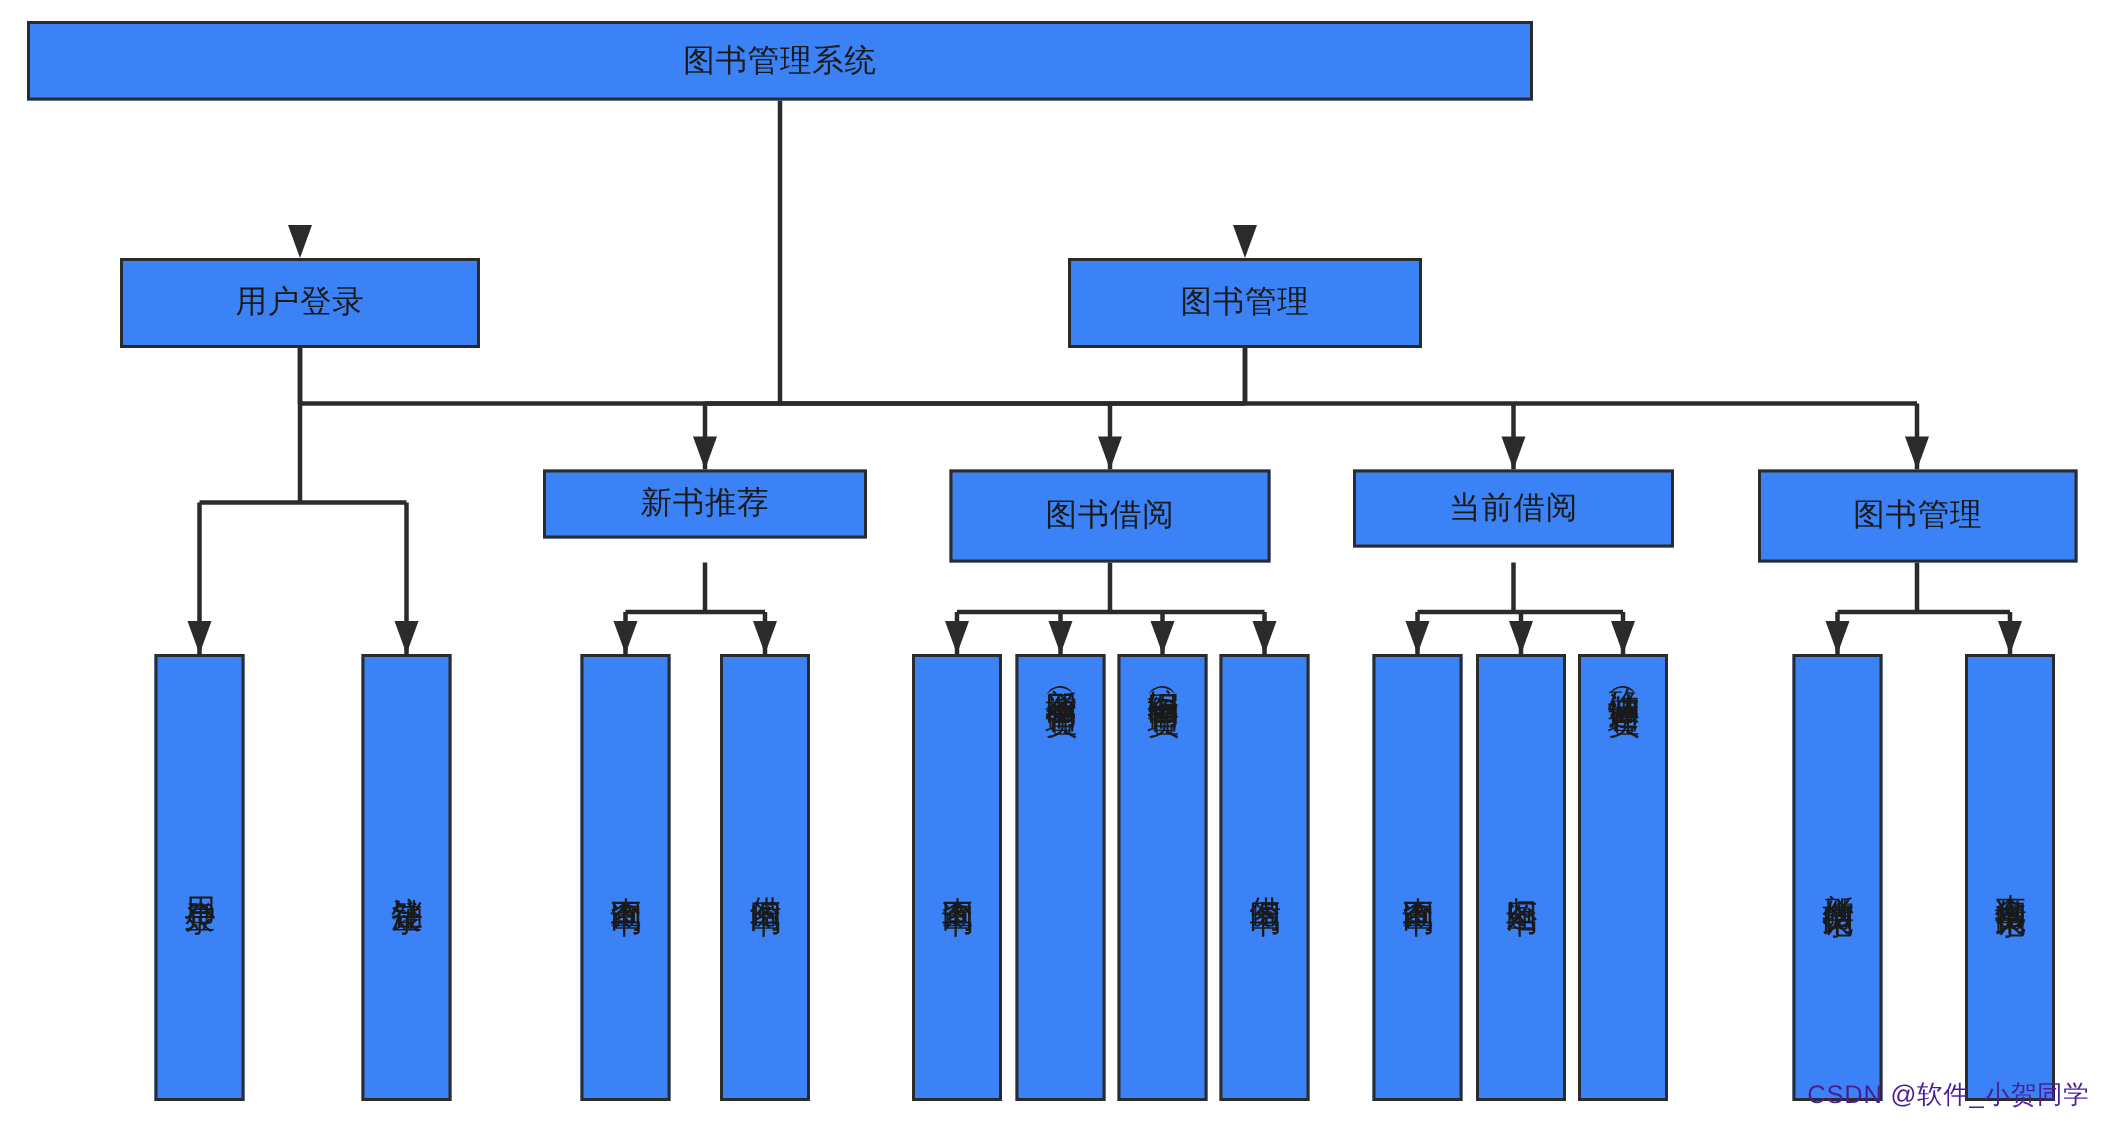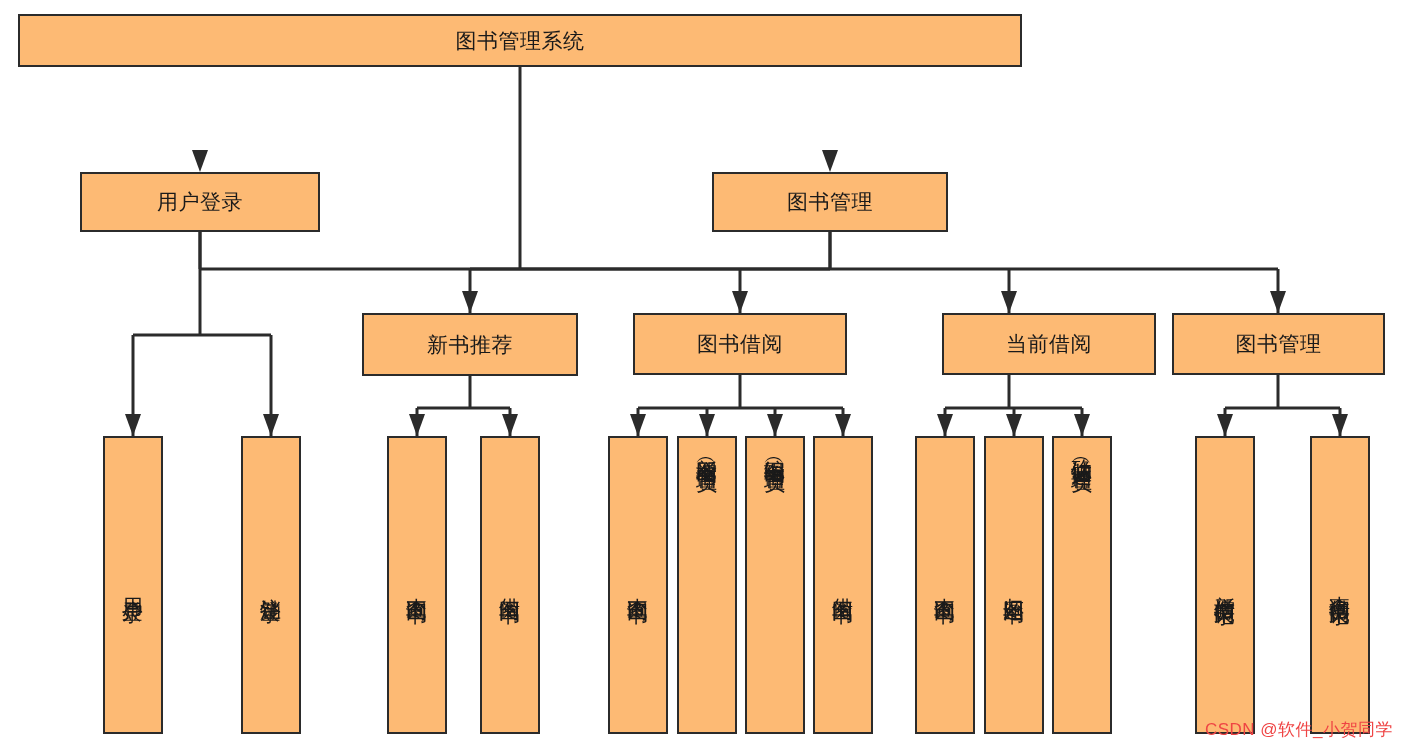--- a/index.html
+++ b/index.html
@@ -17,21 +17,21 @@
   #diagram-root {
     position: absolute;
     left: 0;
     top: 0;
     width: 1405px;
     height: 747px;
   }
   .node-box {
     position: absolute;
     box-sizing: border-box;
-    background: #fdba74;
+    background: #3b82f6;
     border: 2px solid #2b2b2b;
     display: flex;
     align-items: center;
     justify-content: center;
   }
   .node-label-h {
     font-size: 21px;
     color: #1a1a1a;
     line-height: 1.2;
     white-space: nowrap;
@@ -61,21 +61,21 @@
     top: 0;
     width: 1405px;
     height: 747px;
     pointer-events: none;
   }
   #watermark {
     position: absolute;
     right: 12px;
     bottom: 6px;
     font-size: 17px;
-    color: #ef4444;
+    color: #4c1d95;
     white-space: nowrap;
     letter-spacing: 0.5px;
   }
 </style>
 </head>
 <body>
 
 <div id="diagram-root">
 
   <svg id="connector-layer" viewBox="0 0 1405 747" width="1405" height="747">
@@ -137,27 +137,27 @@
     <span class="node-label-h">图书管理系统</span>
   </div>
 
   <div class="node-box" style="left: 80px; top: 172px; width: 240px; height: 60px;">
     <span class="node-label-h">用户登录</span>
   </div>
   <div class="node-box" style="left: 712px; top: 172px; width: 236px; height: 60px; align-items: center;">
     <span class="node-label-h">图书管理</span>
   </div>
 
-  <div class="node-box" style="left: 362px; top: 313px; width: 216px; height: 63px;">
+  <div class="node-box" style="left: 362px; top: 313px; width: 216px; height: 46px;">
     <span class="node-label-h">新书推荐</span>
   </div>
   <div class="node-box" style="left: 633px; top: 313px; width: 214px; height: 62px; text-align: right;">
     <span class="node-label-h">图书借阅</span>
   </div>
-  <div class="node-box" style="left: 942px; top: 313px; width: 214px; height: 62px; text-align: right;">
+  <div class="node-box" style="left: 902px; top: 313px; width: 214px; height: 52px; text-align: right;">
     <span class="node-label-h">当前借阅</span>
   </div>
   <div class="node-box" style="left: 1172px; top: 313px; width: 213px; height: 62px;">
     <span class="node-label-h">图书管理</span>
   </div>
 
   <div class="node-box vertical vcenter" style="left: 103px; top: 436px; width: 60px; height: 298px;">
     <span class="node-label-v">用户登录</span>
   </div>
   <div class="node-box vertical vcenter" style="left: 241px; top: 436px; width: 60px; height: 298px;">

